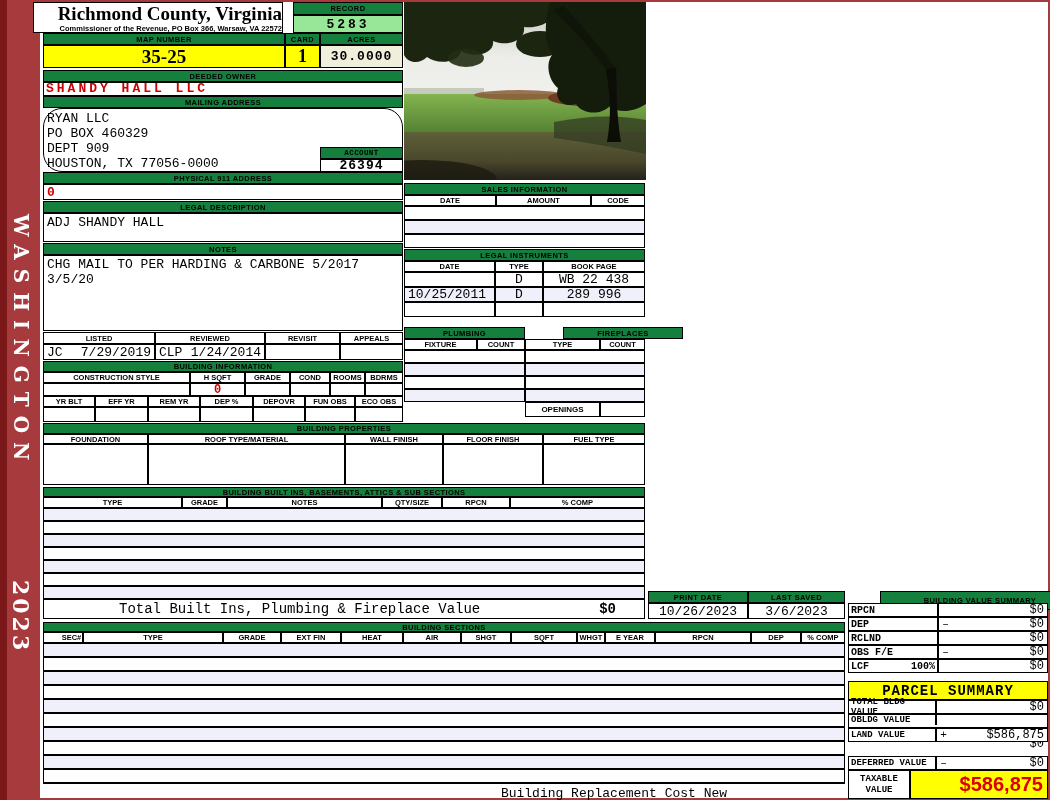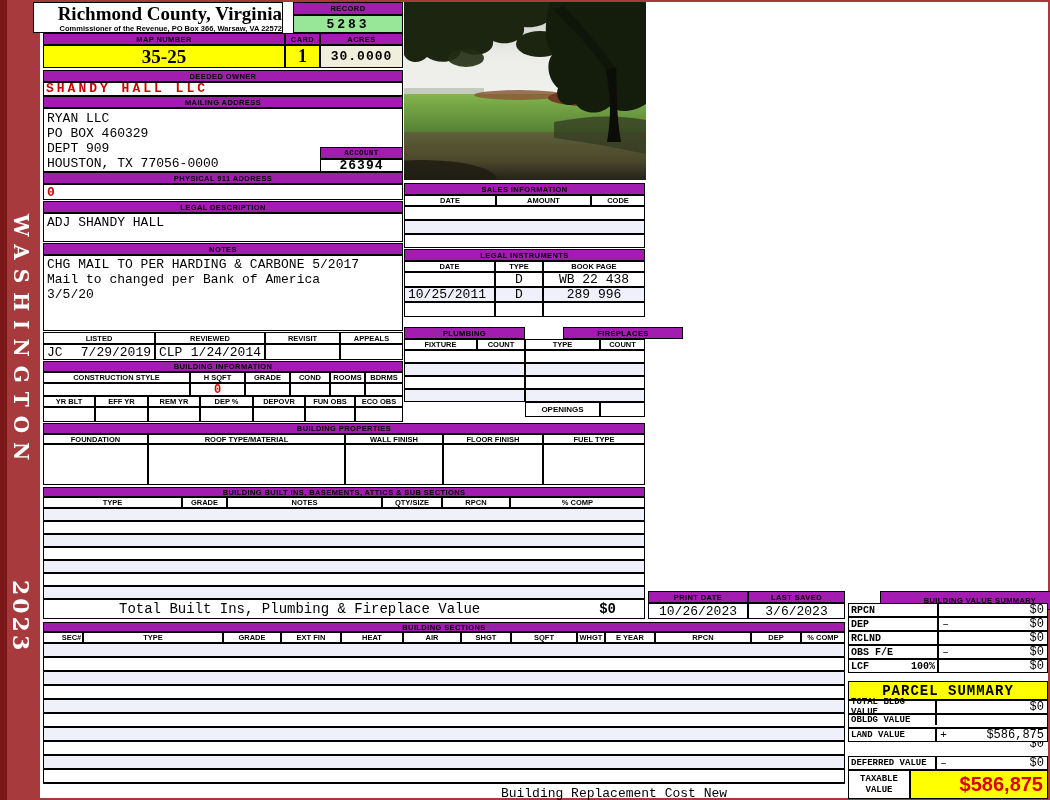--- a/index.html
+++ b/index.html
@@ -16,21 +16,21 @@
   .edge { left:0; top:0; width:7px; height:800px; background:#7A1719; }
   .vtext {
     color:#fff;
     writing-mode: vertical-rl;
     text-orientation: mixed;
     font-family:"DejaVu Serif", serif;
     font-weight:bold;
     display:flex; align-items:center; justify-content:center;
   }
   .hd {
-    background:#a21caf; border:1px solid #000;
+    background:#15803d; border:1px solid #000;
     font-size:7.5px; font-weight:bold; letter-spacing:0.4px;
     display:flex; align-items:center; justify-content:center;
     text-transform:uppercase;
   }
   .th {
     background:#fff; border:1px solid #000;
     font-size:7.5px; font-weight:bold;
     display:flex; align-items:center; justify-content:center;
     overflow:hidden; white-space:nowrap;
   }
@@ -69,39 +69,38 @@
 <div class="abs hd" style="left:285px;top:33px;width:35px;height:12px;">CARD</div>
 <div class="abs hd" style="left:320px;top:33px;width:83px;height:12px;">ACRES</div>
 <div class="abs c" style="left:43px;top:45px;width:242px;height:23px;background:#FFFF00;font-family:'Liberation Serif',serif;font-weight:bold;font-size:19px;">35-25</div>
 <div class="abs c" style="left:285px;top:45px;width:35px;height:23px;background:#FFFF00;font-family:'Liberation Serif',serif;font-weight:bold;font-size:18px;">1</div>
 <div class="abs c mono" style="left:320px;top:45px;width:83px;height:23px;background:#F0EFDB;font-weight:bold;font-size:13px;letter-spacing:1px;">30.0000</div>
 
 <div class="abs hd" style="left:43px;top:70px;width:360px;height:12px;">DEEDED OWNER</div>
 <div class="abs box mono redtxt" style="left:43px;top:82px;width:360px;height:14px;font-weight:bold;font-size:13px;letter-spacing:3px;line-height:12px;padding-left:2px;">SHANDY HALL LLC</div>
 
 <div class="abs hd" style="left:43px;top:96px;width:360px;height:12px;">MAILING ADDRESS</div>
-<div class="abs box mono" style="left:43px;top:108px;width:360px;height:64px;font-size:13px;line-height:15px;padding:2px 0 0 3px;">
+<div class="abs box mono" style="left:43px;top:108px;width:360px;height:64px;font-size:13px;line-height:15px;padding:2px 0 0 3px;border-radius:19px;">
   <div>RYAN LLC</div>
   <div>PO BOX 460329</div>
   <div>DEPT 909</div>
   <div>HOUSTON, TX 77056-0000</div>
   <div class="abs hd" style="left:276px;top:38px;width:83px;height:12px;">ACCOUNT</div>
   <div class="abs c mono" style="left:276px;top:50px;width:83px;height:13px;font-weight:bold;font-size:13px;letter-spacing:1px;">26394</div>
 </div>
 
 <div class="abs hd" style="left:43px;top:172px;width:360px;height:12px;">PHYSICAL 911 ADDRESS</div>
 <div class="abs box mono redtxt" style="left:43px;top:184px;width:360px;height:16px;font-weight:bold;font-size:13px;padding-left:3px;">0</div>
 
 <div class="abs hd" style="left:43px;top:201px;width:360px;height:12px;">LEGAL DESCRIPTION</div>
 <div class="abs box mono" style="left:43px;top:213px;width:360px;height:29px;font-size:13px;padding:1px 0 0 3px;">ADJ SHANDY HALL</div>
 
 <div class="abs hd" style="left:43px;top:243px;width:360px;height:12px;">NOTES</div>
 <div class="abs box mono" style="left:43px;top:255px;width:360px;height:76px;font-size:13px;line-height:15px;padding:1px 0 0 3px;">
   <div>CHG MAIL TO PER HARDING &amp; CARBONE 5/2017</div>
-  <div>Mail to changed per Bank of America</div>
   <div>3/5/20</div>
 </div>
 
 <div class="abs fr" style="left:43px;top:332px;width:360px;height:12px;">
   <div class="th" style="width:112px;">LISTED</div>
   <div class="th" style="width:110px;">REVIEWED</div>
   <div class="th" style="width:75px;">REVISIT</div>
   <div class="th" style="width:63px;">APPEALS</div>
 </div>
 <div class="abs fr mono" style="left:43px;top:344px;width:360px;height:16px;font-size:13px;">

